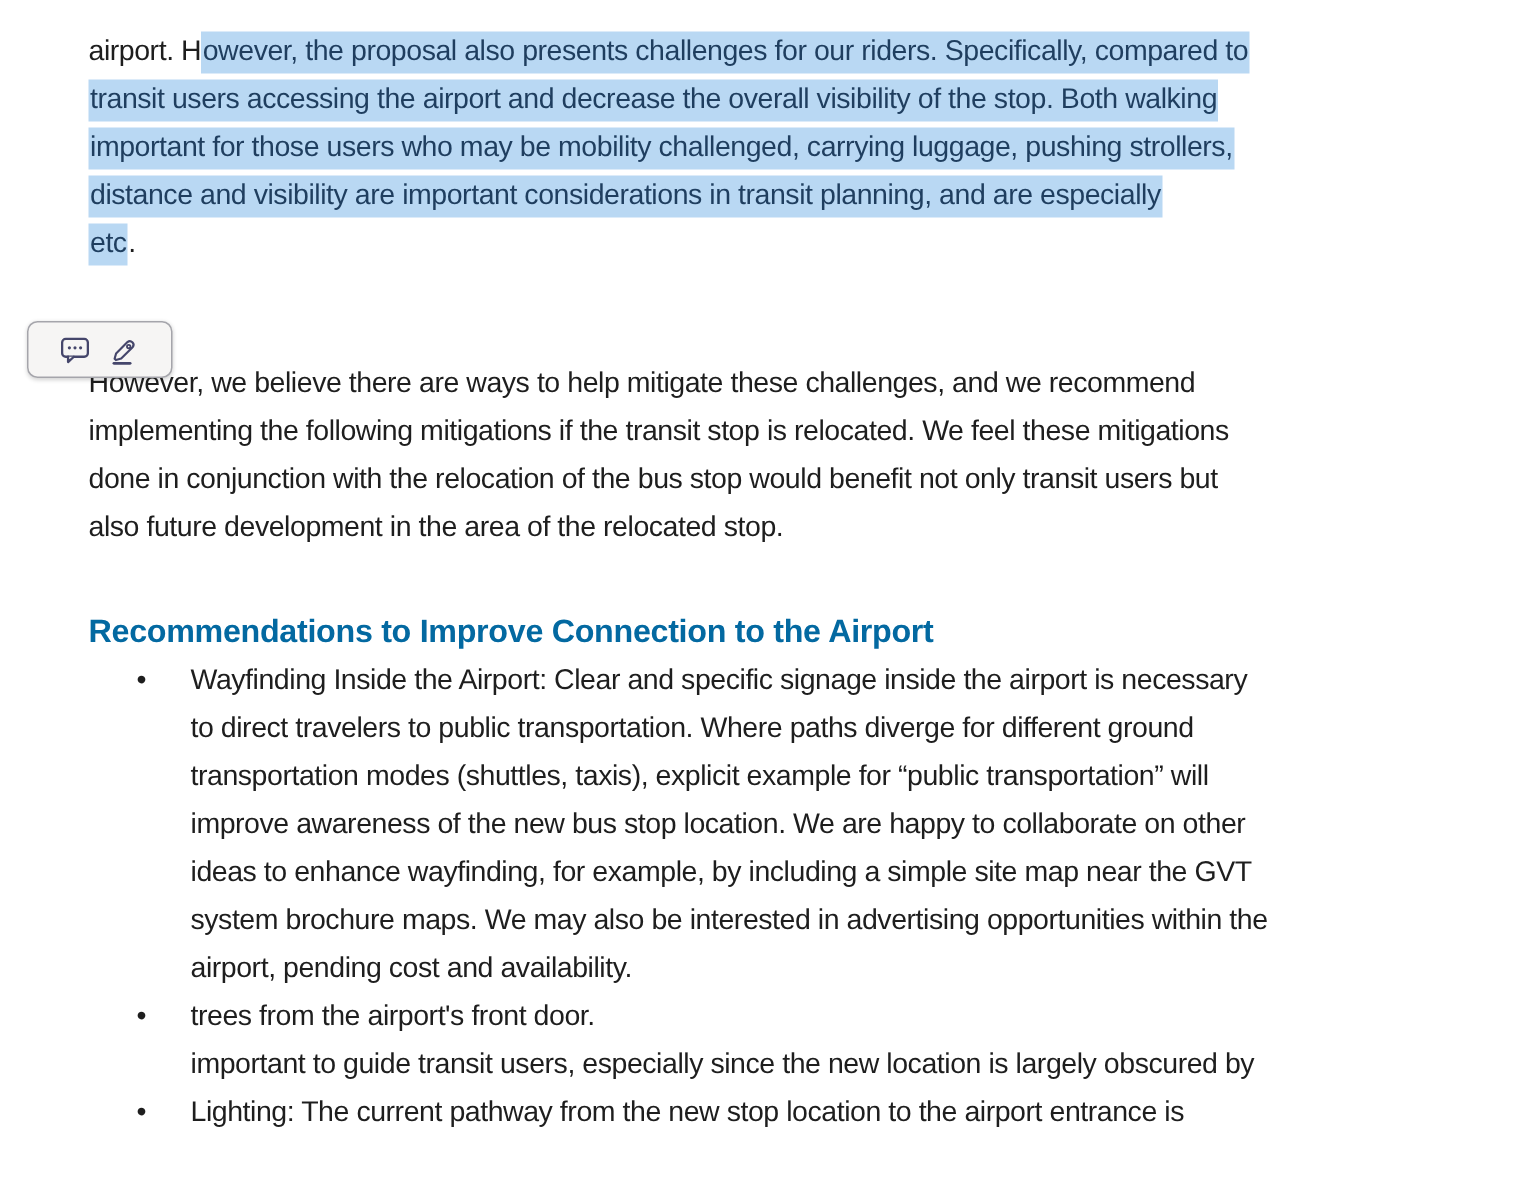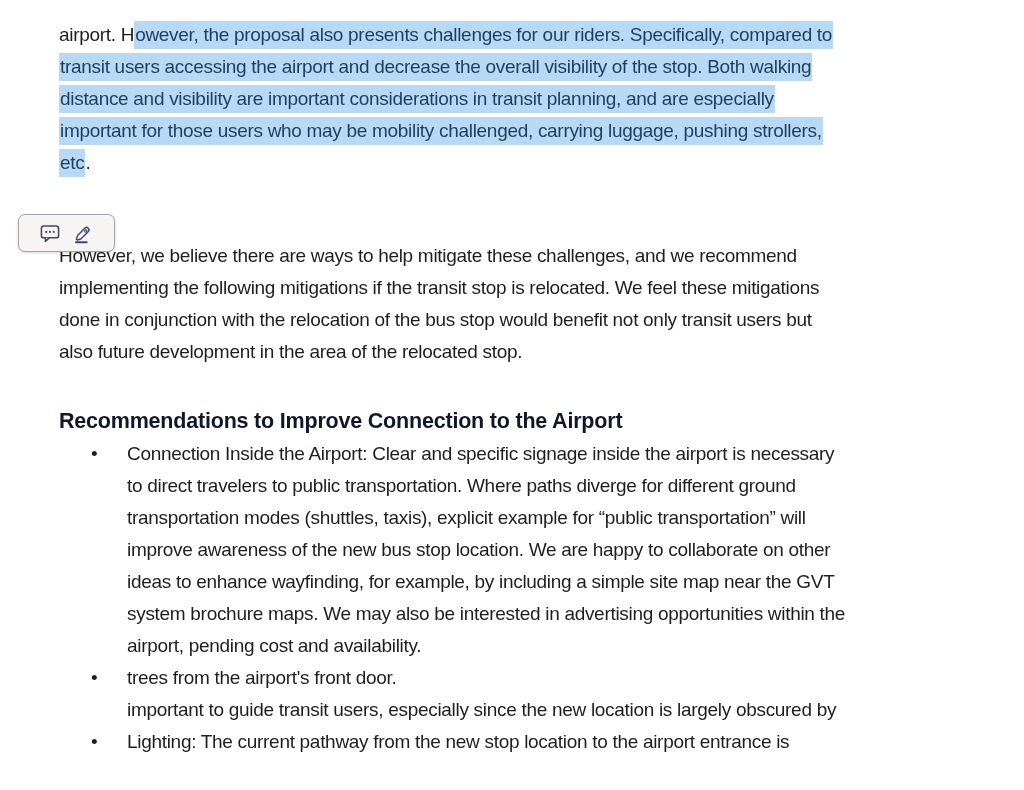--- a/index.html
+++ b/index.html
@@ -65,21 +65,21 @@
   .tb-btn svg { display: block; }
   .para-mitigations { left: 59px; top: 240px; }
   .heading {
     position: absolute;
     left: 59px;
     top: 404px;
     margin: 0;
     font-size: 21.5px;
     font-weight: bold;
     letter-spacing: -0.2px;
-    color: #0f172a;
+    color: #0369a1;
     line-height: 34px;
   }
   .bullets {
     position: absolute;
     left: 0;
     top: 438px;
     margin: 0;
     padding: 0;
     list-style: none;
     width: 1024px;
@@ -97,22 +97,22 @@
   .li-lines { margin-left: 127px; }
 </style>
 </head>
 <body>
 
 <div class="doc">
 
   <div class="para para-highlighted">
       <div class="tline"><span class="plain">airport. H</span><span class="hl">owever, the proposal also presents challenges for our riders. Specifically, compared to</span></div>
       <div class="tline"><span class="hl">transit users accessing the airport and decrease the overall visibility of the stop. Both walking</span></div>
+      <div class="tline"><span class="hl">important for those users who may be mobility challenged, carrying luggage, pushing strollers,</span></div>
       <div class="tline"><span class="hl">distance and visibility are important considerations in transit planning, and are especially</span></div>
-      <div class="tline"><span class="hl">important for those users who may be mobility challenged, carrying luggage, pushing strollers,</span></div>
       <div class="tline"><span class="hl">etc</span><span class="plain">.</span></div>
     </div>
 
   <div class="sel-toolbar">
     <button class="tb-btn">
       <span>
         <svg width="22" height="22" viewBox="0 0 20 20">
           <rect x="2.2" y="3.6" width="15.6" height="10.8" rx="2.2" fill="none" stroke="#45466b" stroke-width="1.4"></rect>
           <path d="M5.8 14.4 v3.2 l3.5 -3.2" fill="#f6f5f4" stroke="#45466b" stroke-width="1.4" stroke-linejoin="round" stroke-linecap="round"></path>
           <circle cx="6.6" cy="9.0" r="0.95" fill="#45466b"></circle>
@@ -138,21 +138,21 @@
       <div class="tline">done in conjunction with the relocation of the bus stop would benefit not only transit users but</div>
       <div class="tline">also future development in the area of the relocated stop.</div>
     </div>
 
   <h2 class="heading">Recommendations to Improve Connection to the Airport</h2>
 
   <ul class="bullets">
     <li>
       <span class="bullet-marker">•</span>
       <div class="li-lines">
-          <div class="tline">Connection Inside the Airport: Clear and specific signage inside the airport is necessary</div>
+          <div class="tline">Wayfinding Inside the Airport: Clear and specific signage inside the airport is necessary</div>
           <div class="tline">to direct travelers to public transportation. Where paths diverge for different ground</div>
           <div class="tline">transportation modes (shuttles, taxis), explicit example for “public transportation” will</div>
           <div class="tline">improve awareness of the new bus stop location. We are happy to collaborate on other</div>
           <div class="tline">ideas to enhance wayfinding, for example, by including a simple site map near the GVT</div>
           <div class="tline">system brochure maps. We may also be interested in advertising opportunities within the</div>
           <div class="tline">airport, pending cost and availability.</div>
         </div>
     </li>
     <li>
       <span class="bullet-marker">•</span>

